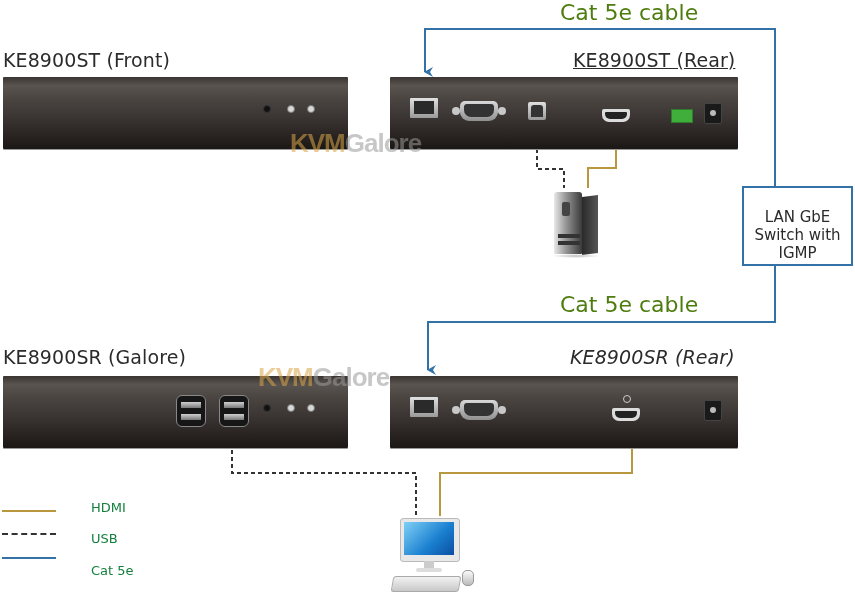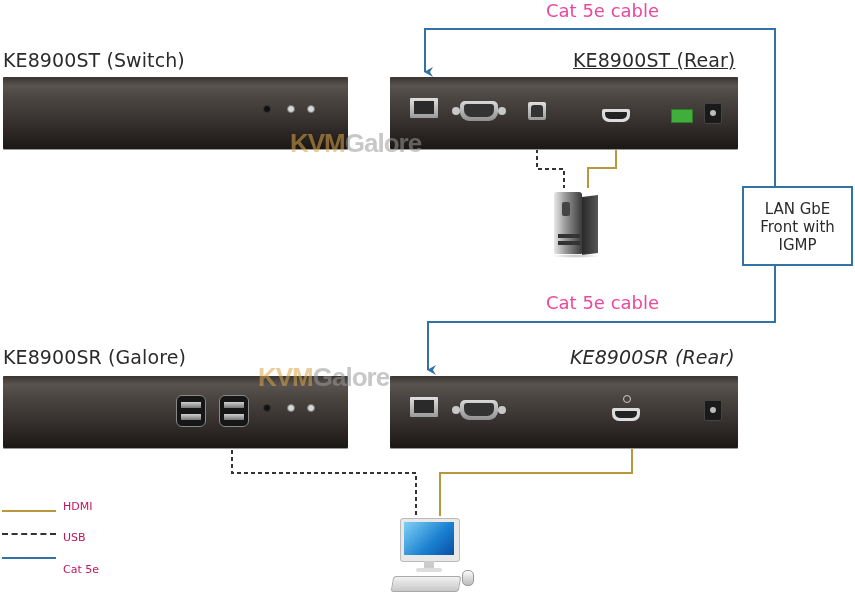--- a/index.html
+++ b/index.html
@@ -1,19 +1,19 @@
 <!DOCTYPE html>
 <html><head>
 <meta charset="utf-8">
 <style>
   html,body{margin:0;padding:0;background:#fff;}
   body{width:855px;height:600px;position:relative;overflow:hidden;font-family:"DejaVu Sans","Liberation Sans",sans-serif;color:#2b2b2b;}
   .abs{position:absolute;}
   .label{font-size:19px;color:#2b2b2b;white-space:nowrap;letter-spacing:0.1px;}
-  .cable-label{font-size:18px;color:#ec4899;white-space:nowrap;}
+  .cable-label{font-size:22px;color:#4d7c0f;white-space:nowrap;margin-left:14px;}
   .device{position:absolute;border-radius:1px;
     background:linear-gradient(to bottom,#3a3532 0%,#5a5450 12%,#4a4541 30%,#3b3633 55%,#2a2522 80%,#1b1715 100%);
     box-shadow:0 1px 0 #999;}
   .led{position:absolute;width:6px;height:6px;border-radius:50%;background:#d8d8d8;border:1px solid #777;}
   .led.dark{background:#111;border-color:#333;}
   .rj45{position:absolute;width:28px;height:20px;background:linear-gradient(#e0e0e0,#9a9a9a);border-radius:1px;}
   .rj45::after{content:"";position:absolute;left:4px;top:3px;width:20px;height:13px;background:#2a2a2a;}
   .db9{position:absolute;width:54px;height:20px;}
   .db9 .shell{position:absolute;left:8px;top:0;width:38px;height:20px;border-radius:5px 5px 9px 9px;background:linear-gradient(#d9d9d9,#8f8f8f);}
   .db9 .shell::after{content:"";position:absolute;left:4px;top:3px;width:30px;height:13px;border-radius:3px 3px 7px 7px;background:#333;}
@@ -24,21 +24,21 @@
   .hdmi::after{content:"";position:absolute;left:3px;top:3px;width:22px;height:7px;background:#222;border-radius:1px 1px 5px 5px;}
   .term{position:absolute;width:20px;height:12px;background:#3fae3a;border:1px solid #2d7d2a;}
   .power{position:absolute;width:16px;height:19px;background:#1a1a1a;border-radius:2px;border:1px solid #444;}
   .power::after{content:"";position:absolute;left:5px;top:6px;width:6px;height:6px;border-radius:50%;background:#bbb;}
   .usba{position:absolute;width:28px;height:30px;border-radius:6px;background:#161616;border:1px solid #888;}
   .usba::before,.usba::after{content:"";position:absolute;left:4px;width:20px;height:6px;background:linear-gradient(#cfcfcf,#777);}
   .usba::before{top:6px;} .usba::after{top:18px;}
   .switch-box{position:absolute;border:2px solid #3372a6;background:#fff;text-align:center;font-size:15px;line-height:18px;color:#2b2b2b;}
   .watermark{position:absolute;font-family:"Liberation Sans",sans-serif;font-weight:bold;font-size:26px;letter-spacing:-1px;opacity:0.55;white-space:nowrap;}
   .watermark .kvm{color:#d9a64a;} .watermark .gal{color:#9a9a9a;}
-  .legend-text{font-size:11px;color:#be185d;}
+  .legend-text{font-size:13px;color:#15803d;margin-left:28px;}
 </style>
 </head>
 <body>
 
 <svg class="abs" style="left:0;top:0;" width="855" height="600">
   <defs>
     <marker id="arrow" markerWidth="10" markerHeight="10" refX="5" refY="8" orient="auto" markerUnits="userSpaceOnUse">
       <path d="M0,0 L5,9 L10,0 L5,3 Z" fill="#3372a6"></path>
     </marker>
   </defs>
@@ -52,21 +52,21 @@
   <polyline points="616,128 616,168 588,168 588,188" fill="none" stroke="#b8973f" stroke-width="2"></polyline>
 
   <polyline points="232,450 232,473 416,473 416,516" fill="none" stroke="#333" stroke-width="2" stroke-dasharray="4,3"></polyline>
 
   <polyline points="632,425 632,473 440,473 440,516" fill="none" stroke="#b8973f" stroke-width="2"></polyline>
 </svg>
 
 <div class="abs cable-label" style="left:546px;top:0px;">Cat 5e cable</div>
 <div class="abs cable-label" style="left:546px;top:292px;">Cat 5e cable</div>
 
-<div class="abs label" style="left:3px;top:49px;">KE8900ST (Switch)</div>
+<div class="abs label" style="left:3px;top:49px;">KE8900ST (Front)</div>
 <div class="abs label" style="left:573px;top:49px;text-decoration:underline;">KE8900ST (Rear)</div>
 <div class="abs label" style="left:3px;top:346px;">KE8900SR (Galore)</div>
 <div class="abs label" style="left:570px;top:346px;font-style:italic;">KE8900SR (Rear)</div>
 
 <div class="device" style="left:3px;top:77px;width:345px;height:72px;">
   <span class="led dark" style="left:260px;top:28px;"></span>
   <span class="led" style="left:284px;top:28px;"></span>
   <span class="led" style="left:304px;top:28px;"></span>
 </div>
 
@@ -90,23 +90,23 @@
 <div class="abs" style="left:552px;top:192px;width:48px;height:66px;">
   <div style="position:absolute;left:2px;top:0;width:28px;height:62px;background:linear-gradient(to right,#e8e8e8,#9a9a9a 40%,#3a3a3a);border-radius:3px 3px 1px 1px;"></div>
   <div style="position:absolute;left:30px;top:4px;width:16px;height:58px;background:linear-gradient(to right,#2a2a2a,#555);transform:skewY(-8deg);"></div>
   <div style="position:absolute;left:10px;top:10px;width:8px;height:14px;background:#444;border-radius:2px;"></div>
   <div style="position:absolute;left:6px;top:42px;width:22px;height:4px;background:#333;"></div>
   <div style="position:absolute;left:6px;top:49px;width:22px;height:4px;background:#333;"></div>
   <div style="position:absolute;left:0;top:62px;width:48px;height:4px;background:radial-gradient(ellipse,#bbb,transparent 70%);"></div>
 </div>
 
 <div class="switch-box" style="left:742px;top:186px;width:107px;height:76px;">
-  <div style="padding-top:12px;">
+  <div style="padding-top:20px;">
     <div>LAN GbE</div>
-    <div>Front with</div>
+    <div>Switch with</div>
     <div>IGMP</div>
   </div>
 </div>
 
 <div class="device" style="left:3px;top:376px;width:345px;height:72px;">
   <span class="usba" style="left:173px;top:19px;"></span>
   <span class="usba" style="left:216px;top:19px;"></span>
   <span class="led dark" style="left:260px;top:28px;"></span>
   <span class="led" style="left:284px;top:28px;"></span>
   <span class="led" style="left:304px;top:28px;"></span>

